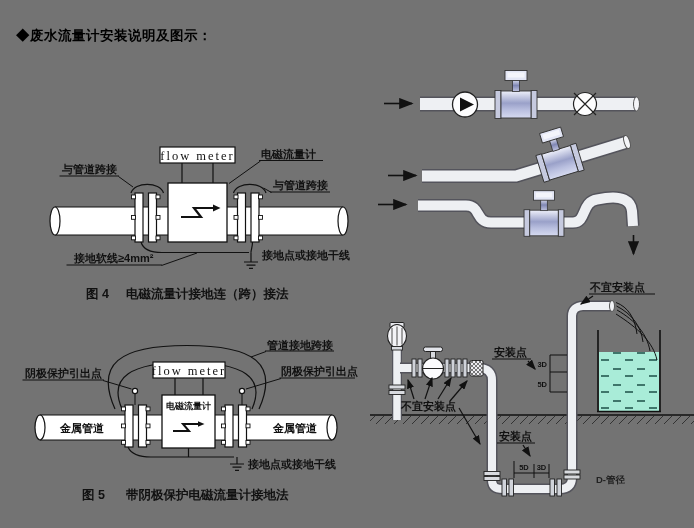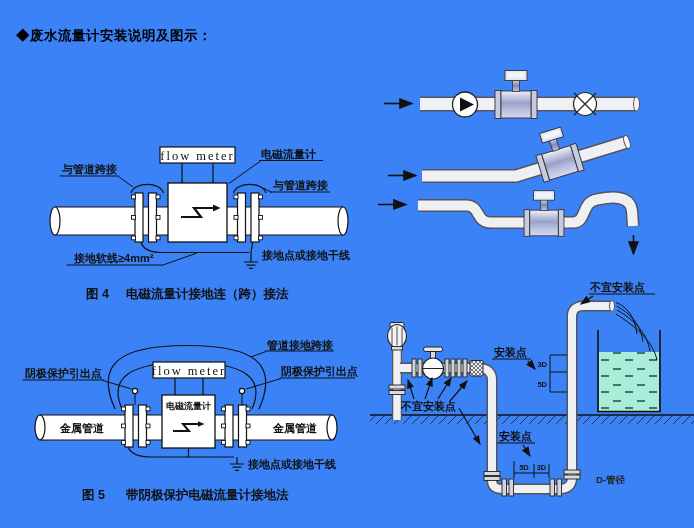--- a/index.html
+++ b/index.html
@@ -1,16 +1,16 @@
 <!DOCTYPE html>
 <html><head>
 <meta charset="utf-8">
 <style>
   html,body{margin:0;padding:0;background:#fff;}
-  .page{position:relative;width:694px;height:528px;background:#3b82f6;overflow:hidden;
+  .page{position:relative;width:694px;height:528px;background:#737373;overflow:hidden;
         font-family:"Liberation Sans",sans-serif;}
   .title{position:absolute;left:16px;top:27px;font-size:13.5px;font-weight:bold;color:#000;
          letter-spacing:0.5px;}
   svg{position:absolute;overflow:visible;}
   #fig4{left:30px;top:135px;}
   #fig5{left:15px;top:330px;}
   #orient{left:370px;top:70px;}
   #install{left:370px;top:268px;}
   .cjk{font:bold 11px "Liberation Sans",sans-serif;fill:#111;}
   .cjk9{font:bold 9px "Liberation Sans",sans-serif;fill:#111;}

